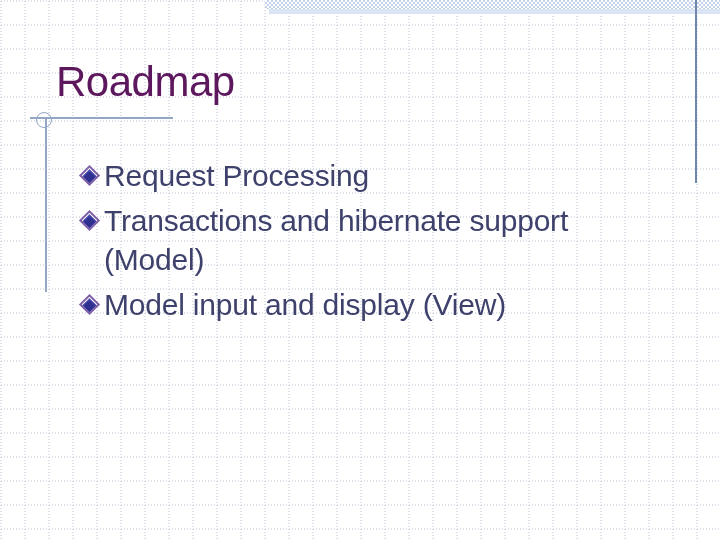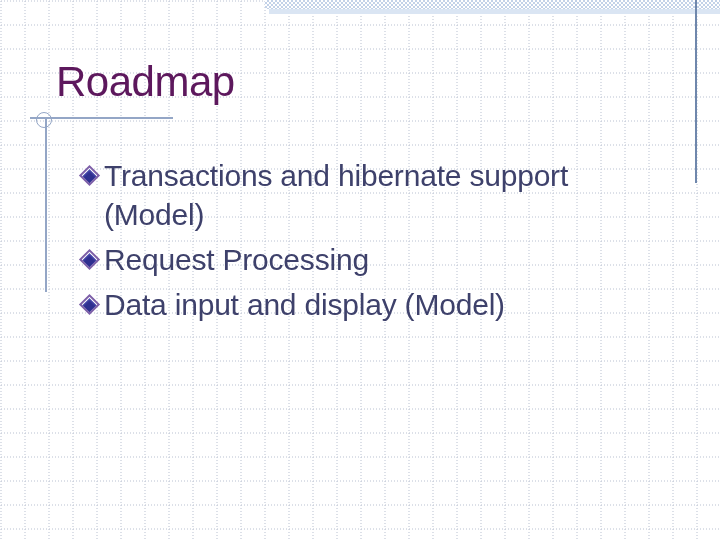--- a/index.html
+++ b/index.html
@@ -168,36 +168,36 @@
   <div class="circle"></div>
 
   <ul class="bullets">
 
     <li class="bullet-item">
       <span class="bullet-icon">
         <span class="diamond-outer">
             <span class="diamond-inner"></span>
           </span>
       </span>
-      <span class="bullet-text">Transactions and hibernate support (Model)</span>
+      <span class="bullet-text">Request Processing</span>
     </li>
 
     <li class="bullet-item">
       <span class="bullet-icon">
         <span class="diamond-outer">
             <span class="diamond-inner"></span>
           </span>
       </span>
-      <span class="bullet-text">Request Processing</span>
+      <span class="bullet-text">Transactions and hibernate support (Model)</span>
     </li>
 
 
     <li class="bullet-item">
       <span class="bullet-icon">
         <span class="diamond-outer">
             <span class="diamond-inner"></span>
           </span>
       </span>
-      <span class="bullet-text">Data input and display (Model)</span>
+      <span class="bullet-text">Model input and display (View)</span>
     </li>
 
   </ul>
 </div>
 
 </body></html>

